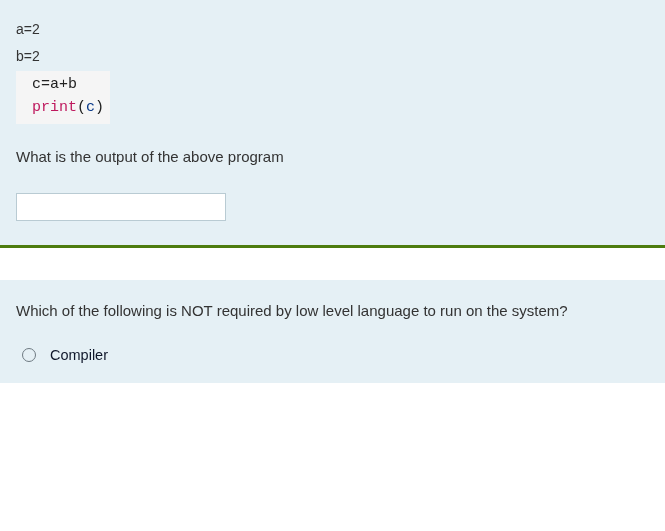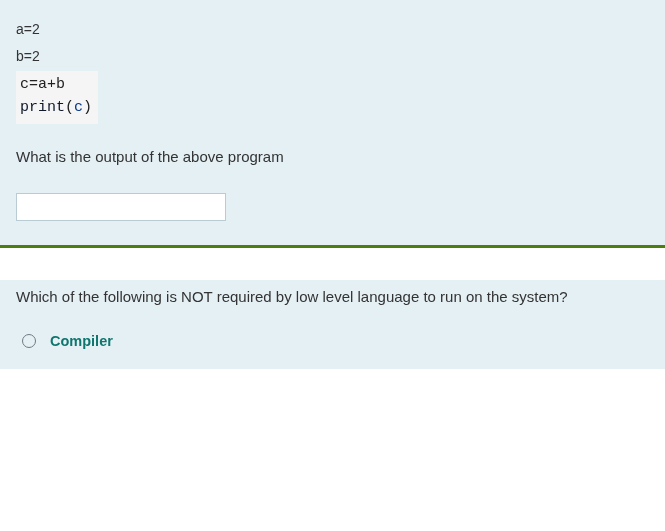--- a/index.html
+++ b/index.html
@@ -18,28 +18,28 @@
   }
   .code-intro {
     font-size: 14px;
     line-height: 1.9;
     color: #333;
     margin-bottom: 2px;
   }
   .code-box {
     display: inline-block;
     background: #f5f5f5;
-    padding: 2px 6px 4px 4px;
+    padding: 2px 6px 4px 16px;
     font-family: Consolas, "Courier New", monospace;
     font-size: 15px;
     line-height: 1.55;
     margin-bottom: 24px;
   }
   .code-line { white-space: pre; }
-  .kw { color: #0f172a; }
+  .kw { color: #be185d; }
   .var { color: #222; }
   .paren { color: #222; }
   .arg { color: #0a3a8a; }
   .prompt {
     font-size: 15px;
     color: #333;
     margin-bottom: 28px;
   }
   .answer-input {
     width: 210px;
@@ -48,21 +48,21 @@
     background: #fff;
     padding: 2px 6px;
     font-size: 14px;
   }
   .gap {
     height: 32px;
     background: #fff;
   }
   .q2-block {
     background: #e5f0f5;
-    padding: 8px 16px 10px 16px;
+    padding: 22px 16px 10px 16px;
   }
   .q2-prompt {
     font-size: 15px;
     color: #333;
     margin-bottom: 18px;
   }
   .options { }
   .option {
     display: flex;
     align-items: center;
@@ -73,22 +73,21 @@
   .radio {
     width: 14px;
     height: 14px;
     border: 1.5px solid #6e7a82;
     border-radius: 50%;
     flex: 0 0 auto;
     background: transparent;
   }
   .option-label {
     font-size: 14.5px;
-    color: #0f766e;
-    font-weight: bold;
+    color: #0f172a;
   }
 </style>
 </head>
 <body>
 
 <div class="question-block">
   <div class="code-intro">
     <div>a=2</div>
     <div>b=2</div>
   </div>

